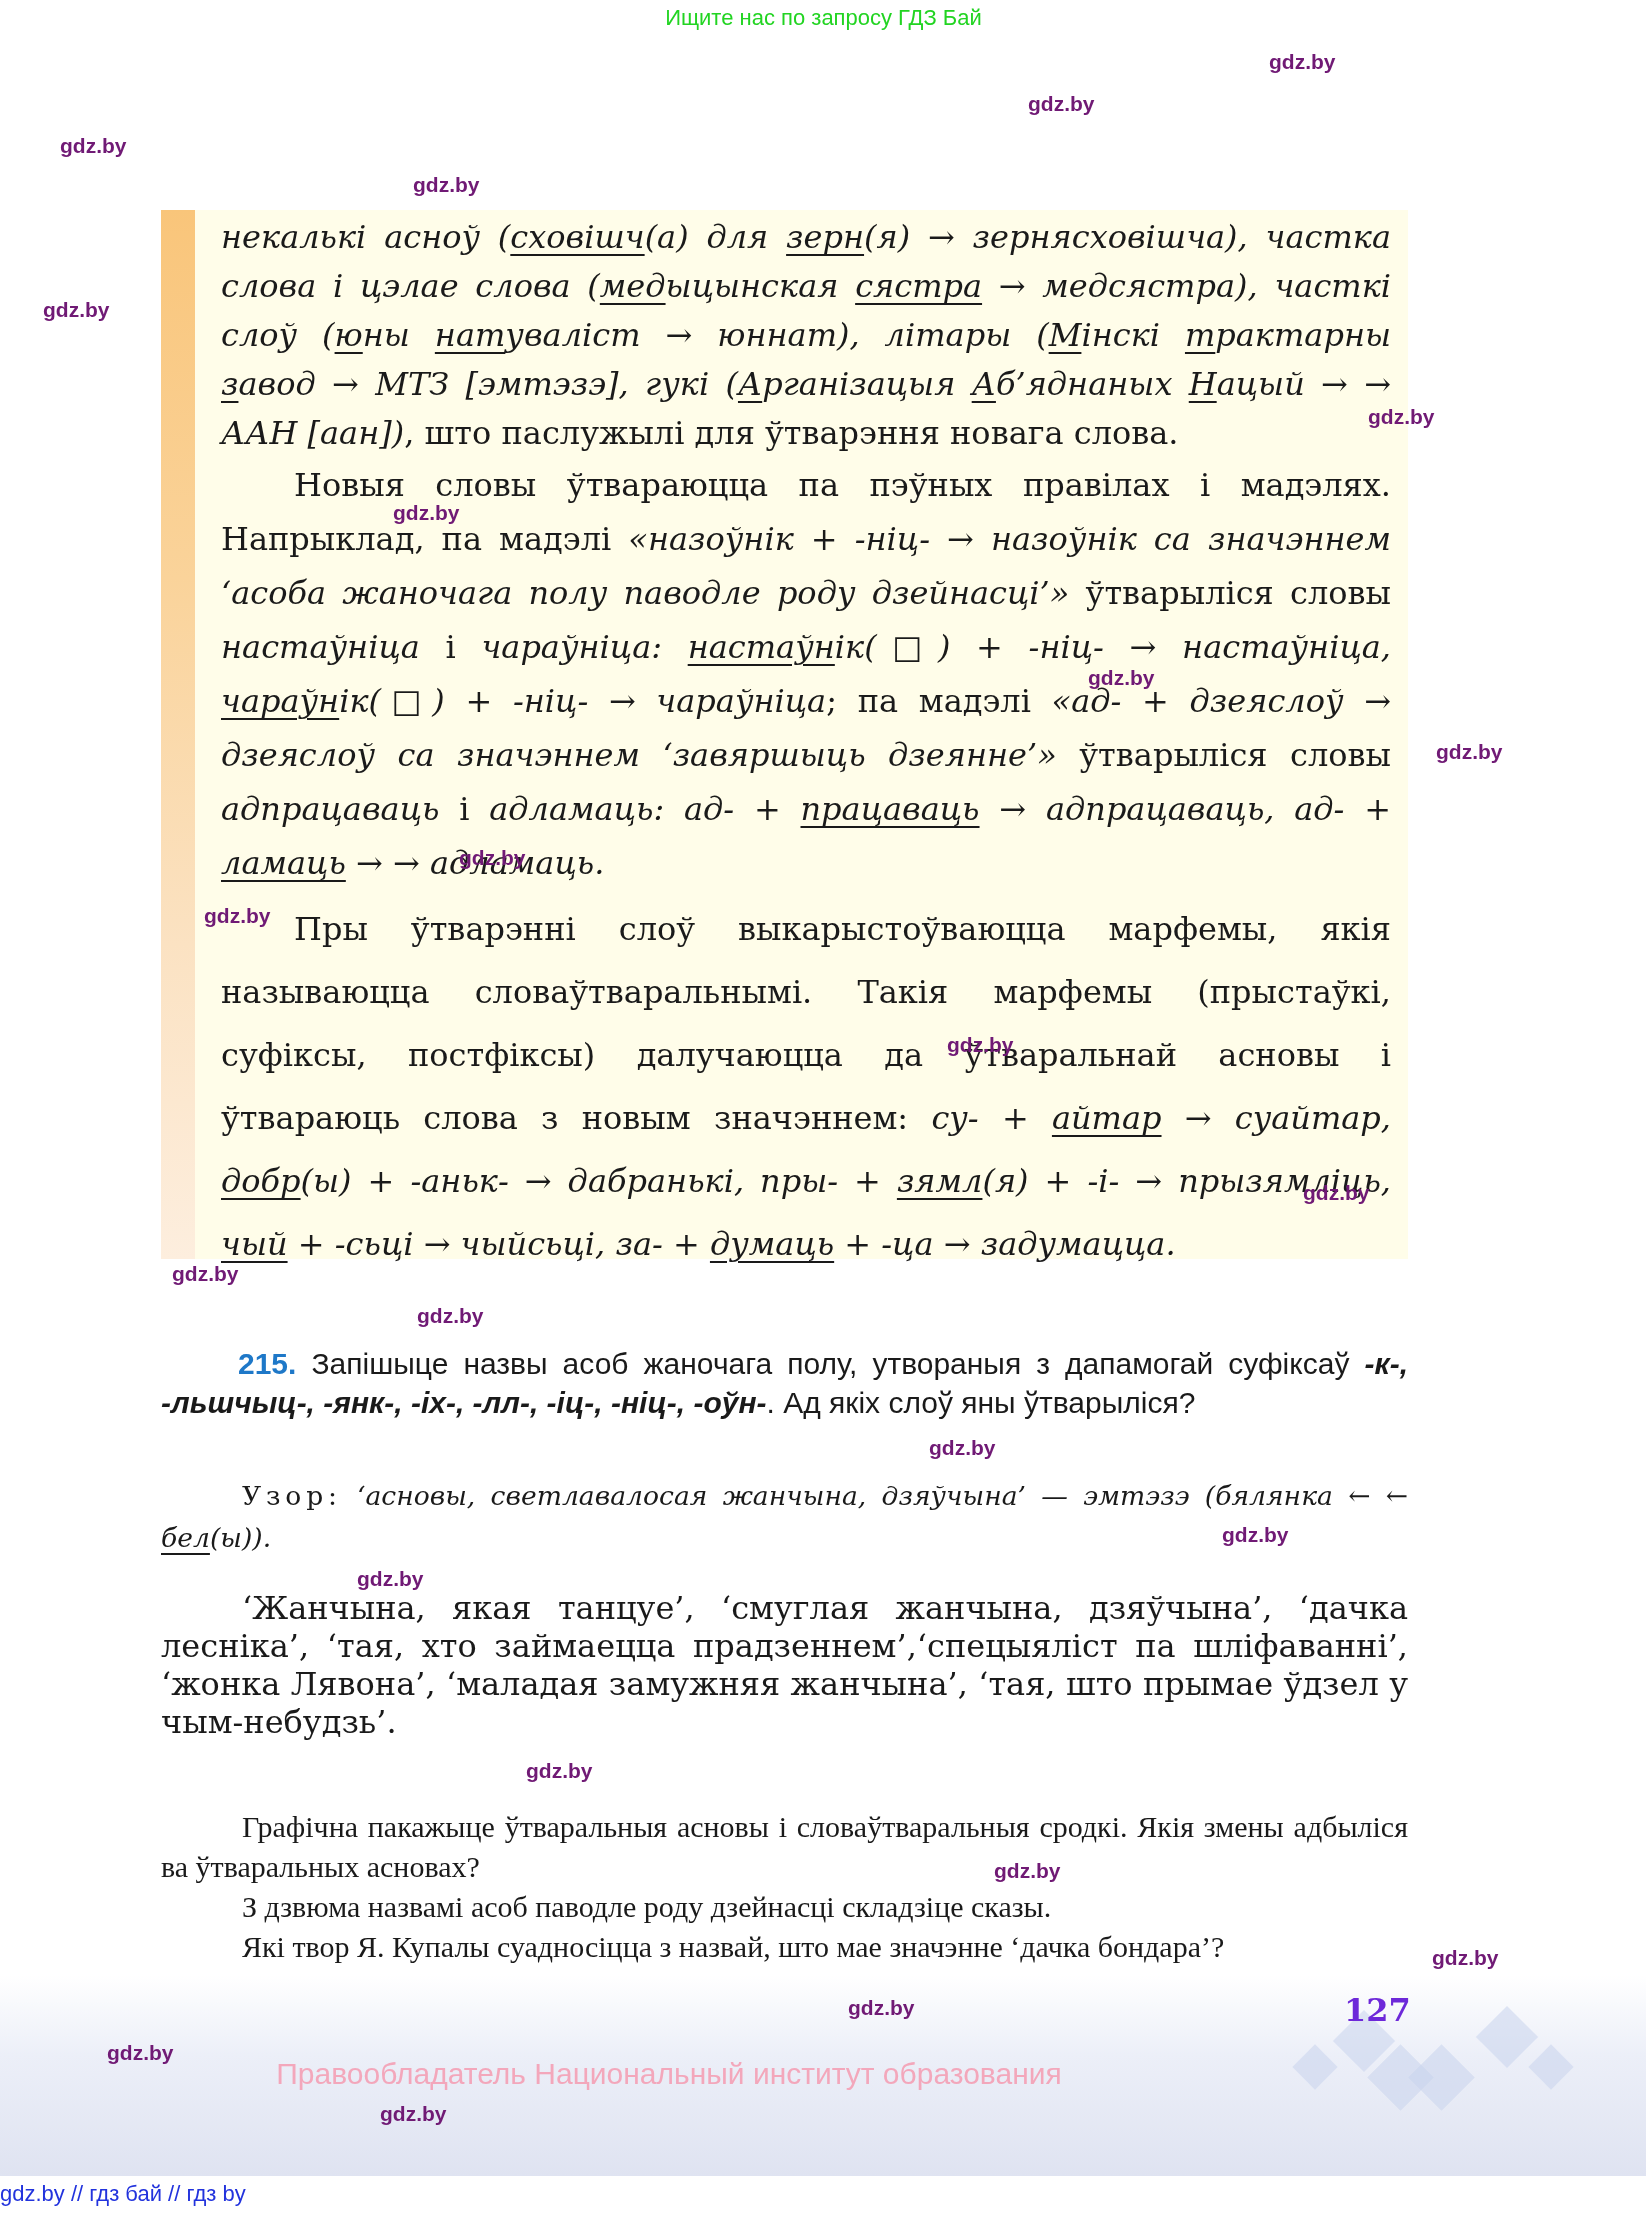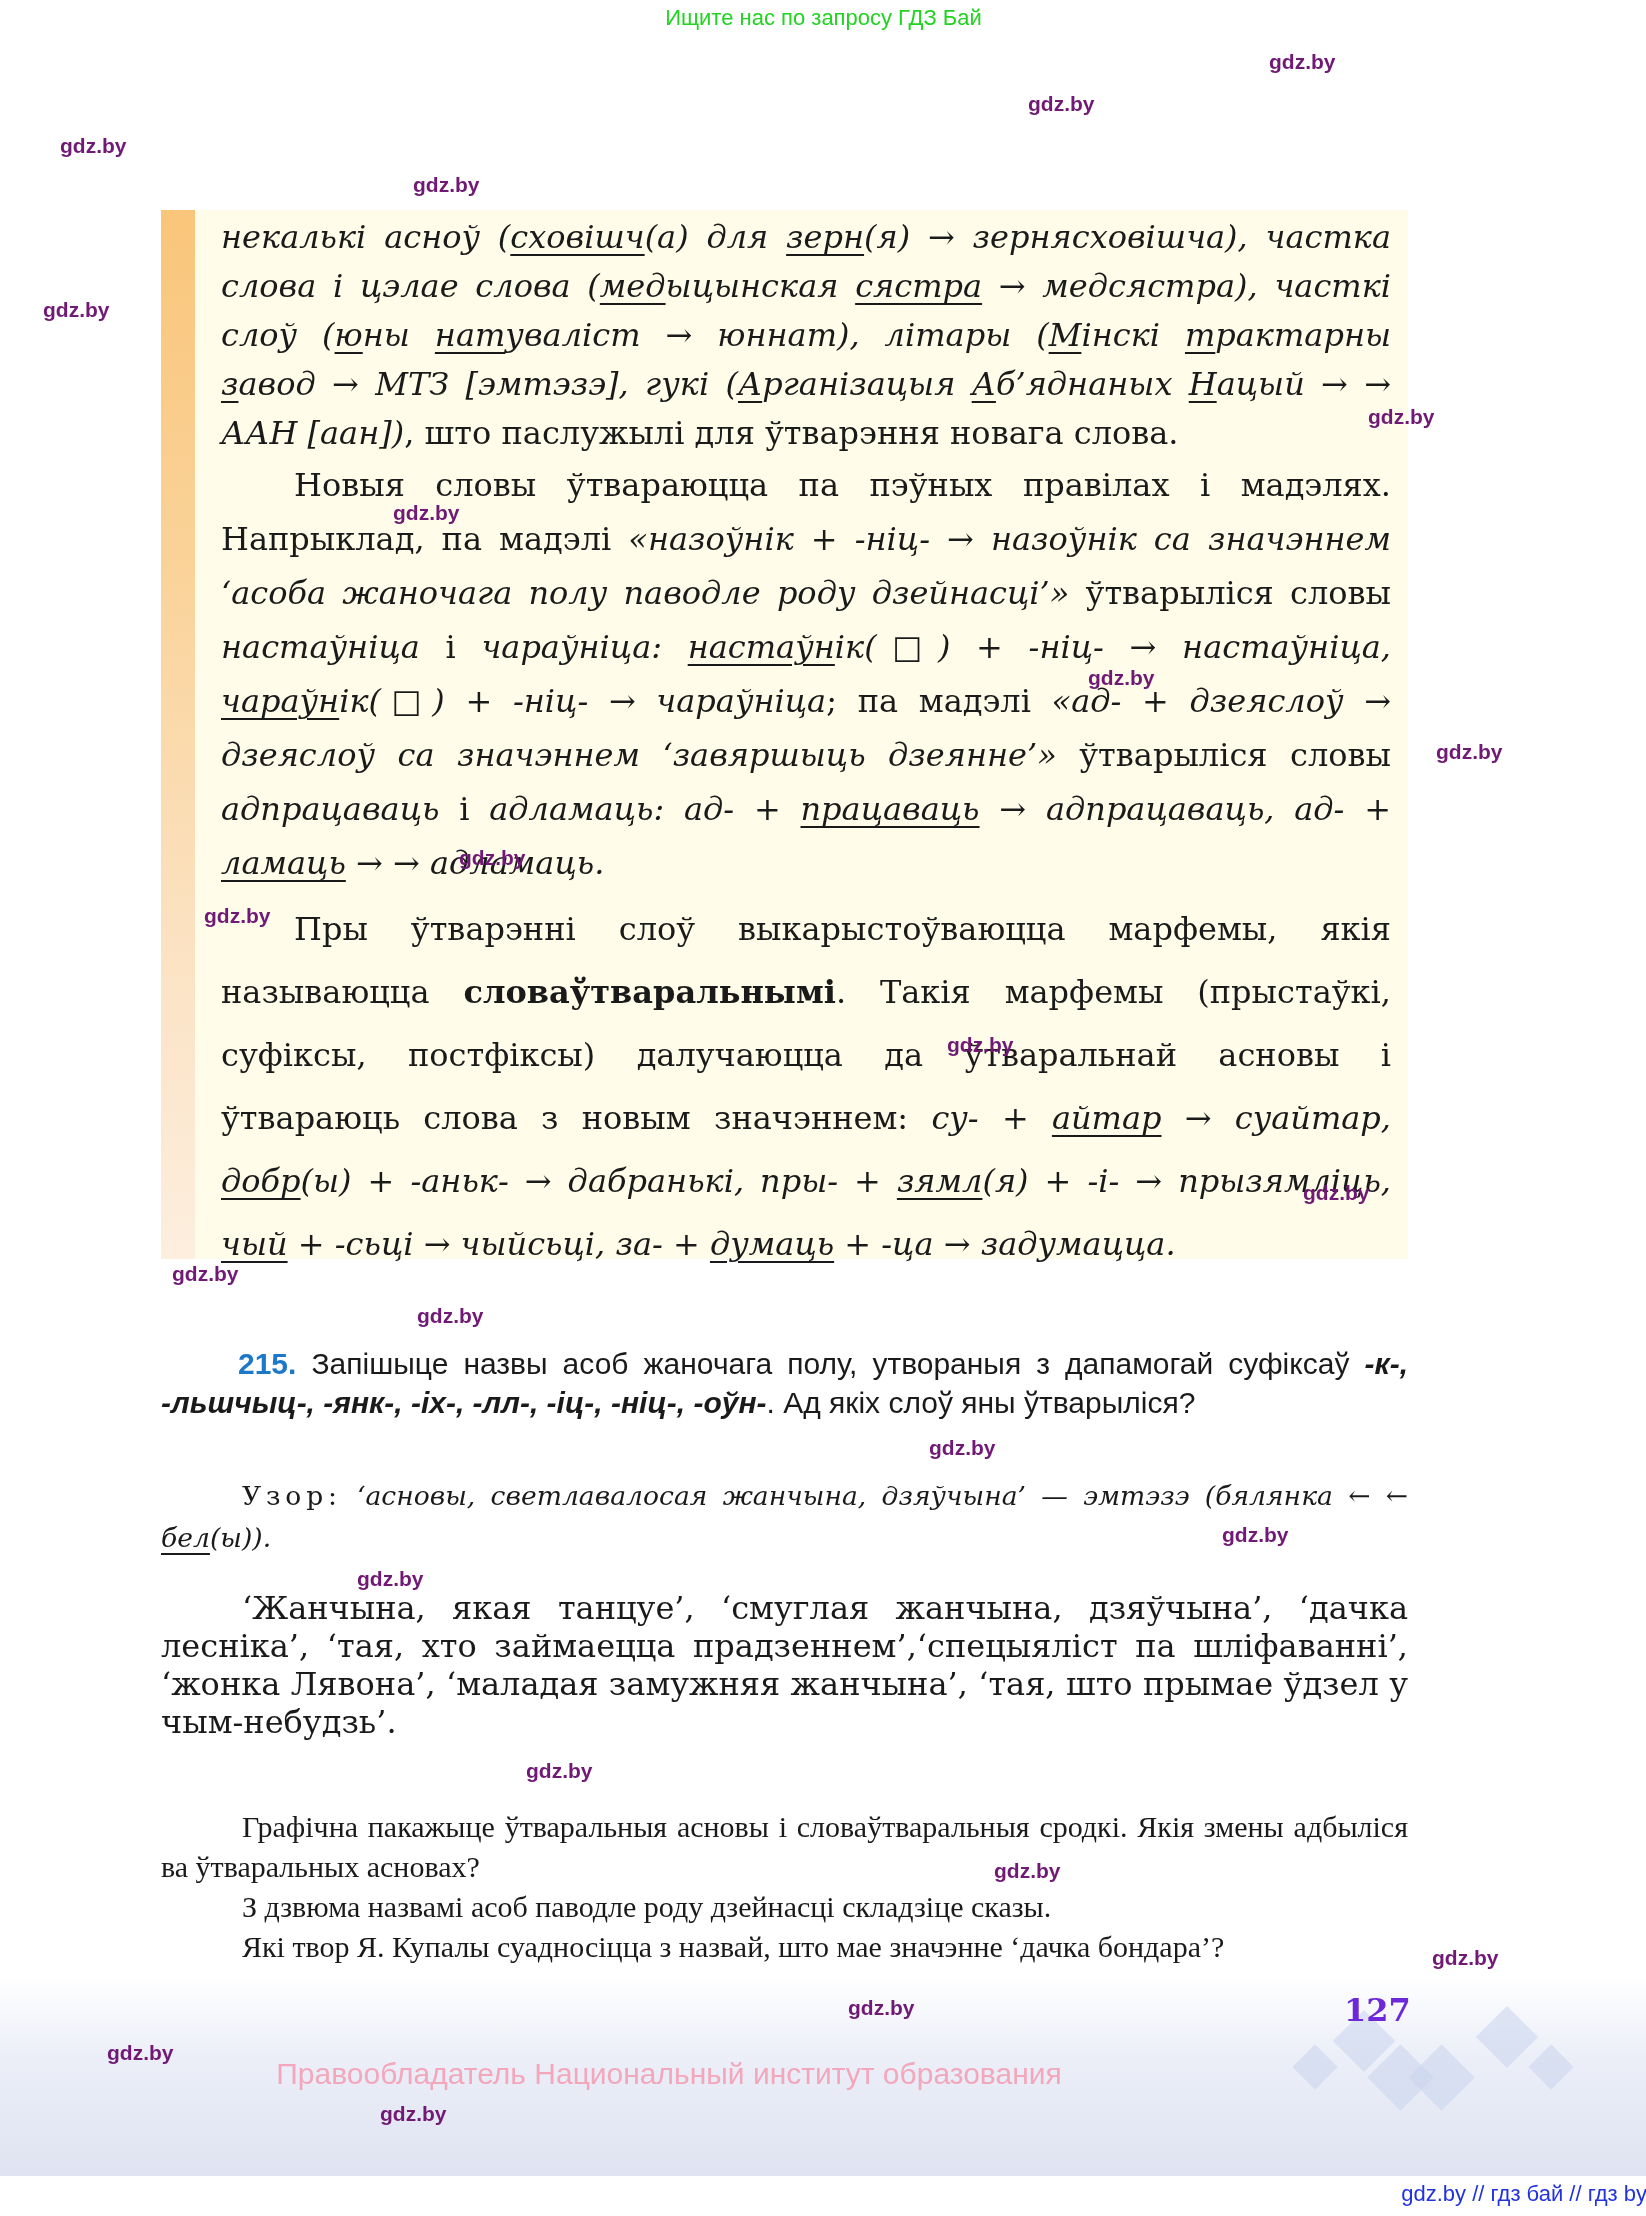--- a/index.html
+++ b/index.html
@@ -26,21 +26,21 @@
     position:absolute; left:0; top:0; width:34px; height:100%;
     background:linear-gradient(to bottom, #f9c57a 0%, #fad39a 35%, #fbe2c2 70%, #fdeede 100%);
   }
   .theory-text {
     position:absolute; left:60px; top:3.2px; width:1170px;
     font-size:32px; line-height:49px; text-align:justify;
   }
   .theory-text p { margin:0; }
   .indent { text-indent:73px; }
   .it { font-style:italic; }
-  .b { font-weight:bold; }
+  .b { font-weight:normal; }
   .u { text-decoration:underline; text-decoration-thickness:2.4px; text-underline-offset:6.4px; }
   .para-gap { margin-top:8px !important; }
   .p2 { line-height:54px; }
   .p3 { line-height:63px; }
 
   
   .exercise {
     position:absolute; left:161px; top:1344px; width:1247px;
     font-family:"Liberation Sans", sans-serif; font-size:30px; line-height:39px;
     text-align:justify;
@@ -78,21 +78,21 @@
   }
   .diamond {
     position:absolute; background:#c9d3ec; opacity:0.55; transform:rotate(45deg);
   }
   .rights {
     position:absolute; left:0; top:2057px; width:1338px; text-align:center;
     font-family:"Liberation Sans", sans-serif; font-size:30px; color:#f3a7bb;
     padding-left:0;
   }
   .bottom-links {
-    position:absolute; top:2181px; left:0; width:1647px; text-align:right;
+    position:absolute; top:2181px; left:0; width:1647px; text-align:left;
     font-family:"Liberation Sans", sans-serif; font-size:22px; color:#2233dd;
   }
 </style>
 </head>
 <body>
 
 <div class="top-banner">Ищите нас по запросу ГДЗ Бай</div>
 
 <div class="wm" style="left:1269px;top:50px">gdz.by</div>
 <div class="wm" style="left:1028px;top:92px">gdz.by</div>

